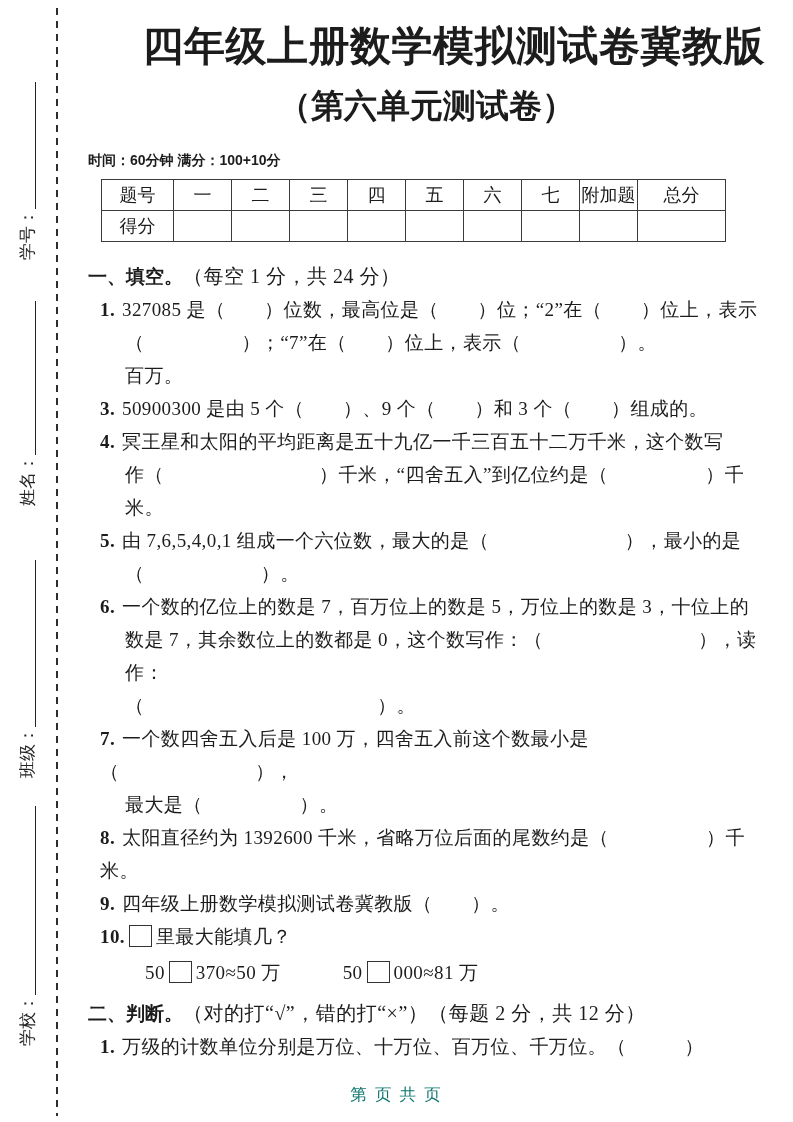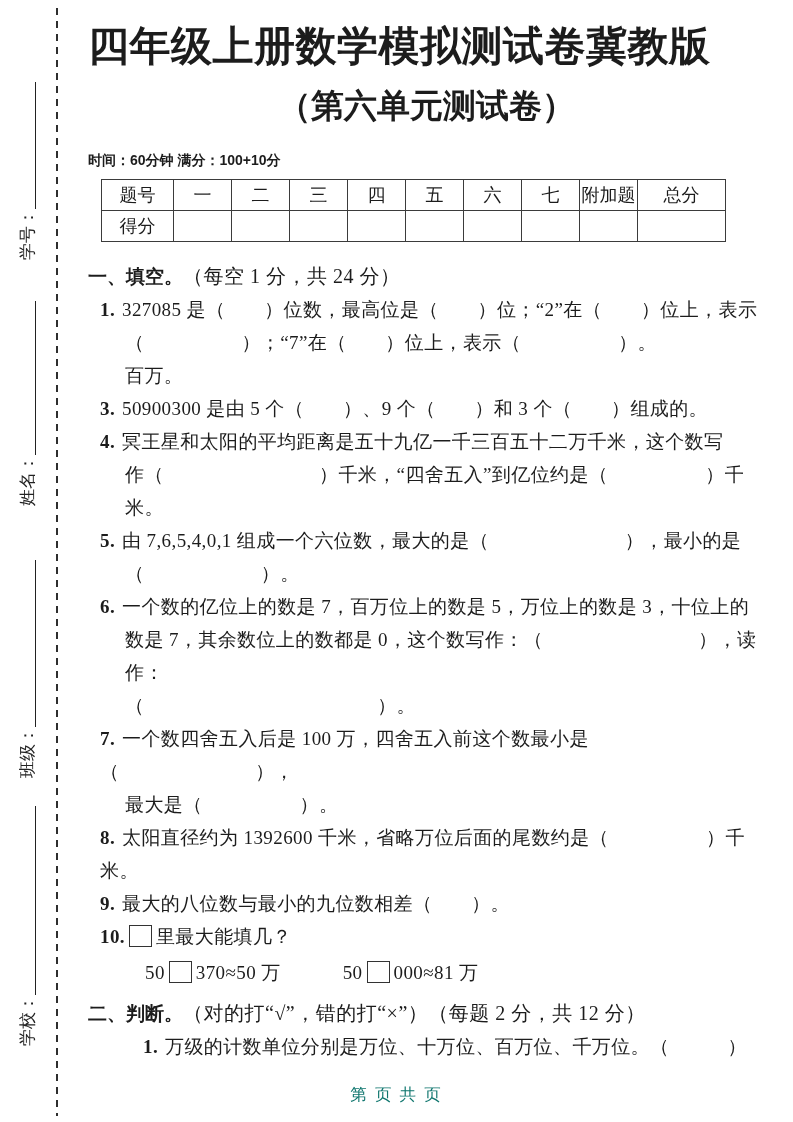--- a/index.html
+++ b/index.html
@@ -22,21 +22,21 @@
   }
   .side-field .side-line { flex:1; border-bottom:1.7px solid #222; margin-bottom:3px; }
   .sf-1 { top:260px; width:178px; }
   .sf-2 { top:506px; width:205px; }
   .sf-3 { top:778px; width:218px; }
   .sf-4 { top:1046px; width:240px; }
 
   .main { position:absolute; left:88px; top:0; width:677px; }
 
   .title {
-    margin-top:22px; text-align:left; font-size:41px; font-weight:900;
+    margin-top:22px; text-align:right; font-size:41px; font-weight:900;
     font-family:"Liberation Sans","DejaVu Sans",sans-serif; letter-spacing:0.5px;
     line-height:1.2;
   }
   .subtitle {
     margin-top:15px; text-align:center; font-size:33px; font-weight:900;
     font-family:"Liberation Sans","DejaVu Sans",sans-serif; line-height:1.2;
   }
   .meta {
     margin-top:21px; text-align:left; padding-right:33px;
     font-family:"Liberation Sans","DejaVu Sans",sans-serif;
@@ -56,21 +56,21 @@
   .q { margin-left:12px; font-size:19px; line-height:33px; letter-spacing:0.4px; }
   .q .num { font-weight:bold; display:inline-block; min-width:22px; }
   .q .cont { padding-left:25px; }
 
   .box {
     display:inline-block; width:21px; height:20px; border:1.8px solid #333;
     vertical-align:-4px; margin:0 4px; background:#fff;
   }
   .sub-row { display:flex; margin-left:45px; gap:62px; font-size:19px; line-height:40px; }
 
-  .judge-line { display:flex; justify-content:flex-end; padding-right:18px; }
+  .judge-line { display:flex; justify-content:flex-start; padding-right:18px; }
   .judge-blank { white-space:pre; }
 
   .footer {
     position:absolute; bottom:16px; left:0; width:100%; text-align:center;
     font-size:16.5px; letter-spacing:2px; color:#0f766e;
   }
 </style>
 </head>
 <body>
 
@@ -179,21 +179,21 @@
     <div class="q">
       <div><span class="num">7.</span><span>一个数四舍五入后是 100 万，四舍五入前这个数最小是（　　　　　　　），</span></div>
       <div class="cont">最大是（　　　　　）。</div>
     </div>
 
     <div class="q">
       <div><span class="num">8.</span><span>太阳直径约为 1392600 千米，省略万位后面的尾数约是（　　　　　）千米。</span></div>
     </div>
 
     <div class="q">
-      <div><span class="num">9.</span><span>最大的八位数与最小的九位数相差（　　）。</span></div>
+      <div><span class="num">9.</span><span>四年级上册数学模拟测试卷冀教版（　　）。</span></div>
     </div>
 
     <div class="q">
       <div><span class="num">10.</span><span class="box"></span><span>里最大能填几？</span></div>
       <div class="sub-row">
         <span><span>50</span><span class="box"></span><span>370≈50 万</span></span>
         <span><span>50</span><span class="box"></span><span>000≈81 万</span></span>
       </div>
     </div>
 

